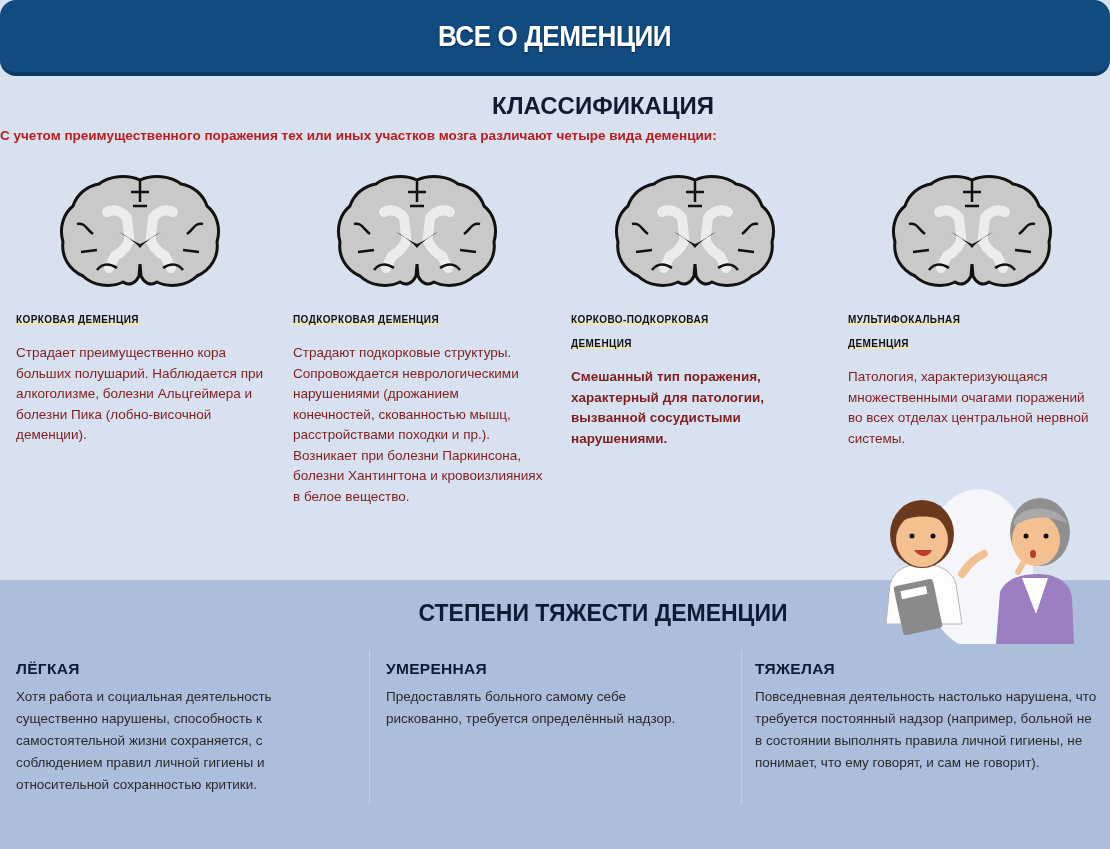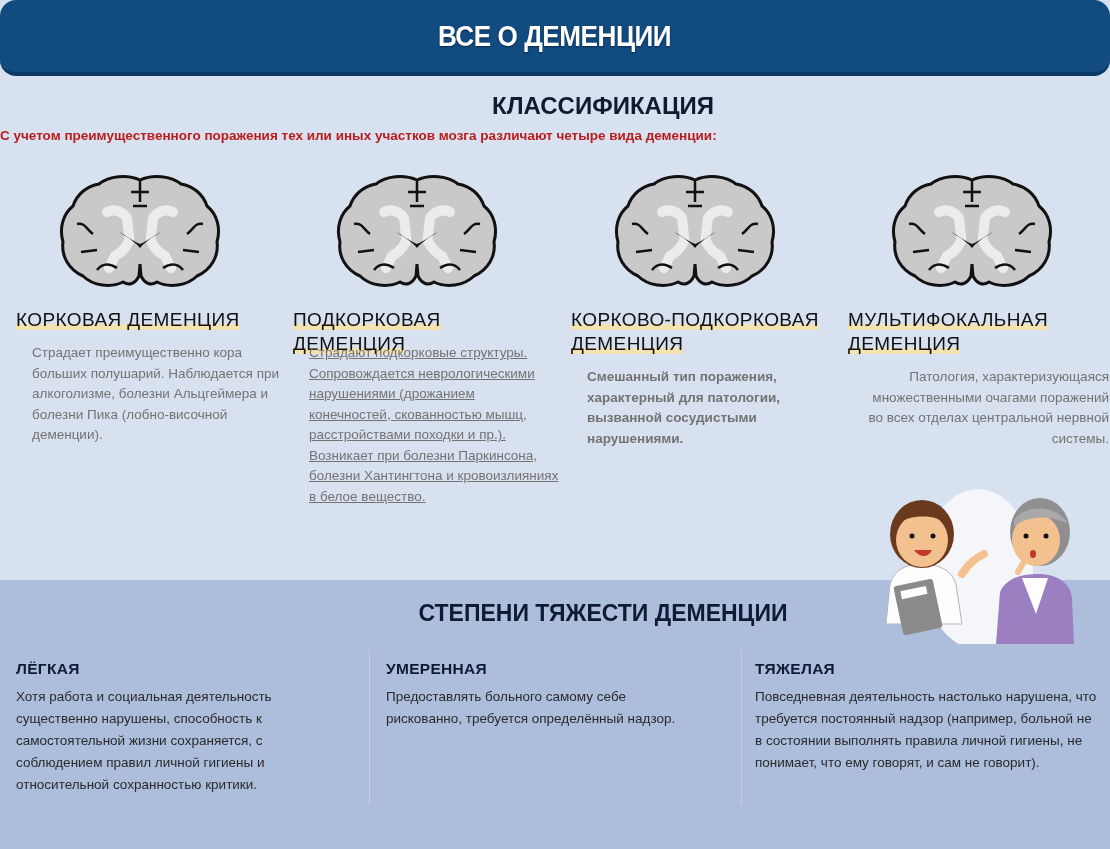--- a/index.html
+++ b/index.html
@@ -3,23 +3,23 @@
 <meta charset="utf-8">
 <style>
   html, body { margin:0; padding:0; }
   body { width:1110px; height:849px; overflow:hidden; font-family:"Liberation Sans", sans-serif; background:#d8e1ef; position:relative; color:#1a1a1a; }
   .header { position:absolute; left:0; top:0; width:1110px; height:72px; background:#124b80; border-bottom:4px solid #0c3a66; display:flex; align-items:center; justify-content:center;border-radius:16px; }
   .header h1 { margin:0; color:#fff; font-family:"Liberation Sans", sans-serif; font-weight:700; font-size:29px; letter-spacing:-0.5px; text-shadow:0 1px 2px #0a2a4a; transform:scaleX(0.9); }
   .top { position:absolute; left:0; top:76px; width:1110px; height:504px; background:#d8e1ef; }
   .sec-title { position:absolute; left:0; width:1110px; text-align:center; font-weight:700; color:#0f1b33; font-size:24px; transform-origin:center;padding-left:48px; }
   .sec-sub { position:absolute; left:0; width:966px; text-align:left; font-weight:700; font-size:13.5px; color:#b91c1c; }
   .brain { position:absolute; width:166px; height:118px; }
-  .type-title { position:absolute; font-weight:400; font-size:19px; letter-spacing:0.4px; line-height:24px; color:#111; }
+  .type-title { position:absolute; font-weight:700; font-size:10px; letter-spacing:0.4px; line-height:24px; color:#111; }
   .type-title span { background:linear-gradient(transparent 70%, #f3e3b0 70%); }
-  .type-text { position:absolute; font-size:13.5px; line-height:20.5px; color:#737373;margin-left:16px; }
+  .type-text { position:absolute; font-size:13.5px; line-height:20.5px; color:#7f1d1d; }
   .bottom { position:absolute; left:0; top:580px; width:1110px; height:269px; background:#adbedd; }
   .col-sep { position:absolute; top:650px; width:1px; height:155px; background:#c4d0e6; }
   .deg-title { position:absolute; font-weight:700; font-size:15.5px; color:#0f1b33; letter-spacing:0.3px; }
   .deg-text { position:absolute; font-size:13.5px; line-height:22px; color:#2a2a2a; }
   .people { position:absolute; left:876px; top:474px; width:210px; height:170px; }
 </style>
 </head>
 <body>
 
 <svg width="0" height="0" style="position:absolute">
@@ -52,27 +52,27 @@
     <use href="#brain"></use>
   </svg>
 <svg class="brain" style="left:889px;top:172px;">
     <use href="#brain"></use>
   </svg>
 
 <div class="type-title" style="left:16px;top:308px;width:260px;"><span>КОРКОВАЯ ДЕМЕНЦИЯ</span></div>
 <div class="type-text" style="left:16px;top:343px;width:255px;">Страдает преимущественно кора больших полушарий. Наблюдается при алкоголизме, болезни Альцгеймера и болезни Пика (лобно-височной деменции).</div>
 
 <div class="type-title" style="left:293px;top:308px;width:265px;"><span>ПОДКОРКОВАЯ ДЕМЕНЦИЯ</span></div>
-<div class="type-text" style="left:293px;top:343px;width:250px;text-decoration:underline;">Страдают подкорковые структуры. Сопровождается неврологическими нарушениями (дрожанием конечностей, скованностью мышц, расстройствами походки и пр.). Возникает при болезни Паркинсона, болезни Хантингтона и кровоизлияниях в белое вещество.</div>
+<div class="type-text" style="left:293px;top:343px;width:250px;">Страдают подкорковые структуры. Сопровождается неврологическими нарушениями (дрожанием конечностей, скованностью мышц, расстройствами походки и пр.). Возникает при болезни Паркинсона, болезни Хантингтона и кровоизлияниях в белое вещество.</div>
 
 <div class="type-title" style="left:571px;top:308px;width:260px;"><span>КОРКОВО-ПОДКОРКОВАЯ</span><br><span>ДЕМЕНЦИЯ</span></div>
 <div class="type-text" style="left:571px;top:367px;width:230px;font-weight:bold;">Смешанный тип поражения, характерный для патологии, вызванной сосудистыми нарушениями.</div>
 
 <div class="type-title" style="left:848px;top:308px;width:255px;"><span>МУЛЬТИФОКАЛЬНАЯ</span><br><span>ДЕМЕНЦИЯ</span></div>
-<div class="type-text" style="left:848px;top:367px;width:245px;text-align:right;">Патология, характеризующаяся множественными очагами поражений во всех отделах центральной нервной системы.</div>
+<div class="type-text" style="left:848px;top:367px;width:245px;">Патология, характеризующаяся множественными очагами поражений во всех отделах центральной нервной системы.</div>
 
 <div class="bottom"></div>
 
 <svg class="people" viewBox="0 0 210 170">
   <ellipse cx="102" cy="95" rx="55" ry="80" fill="#f4f6fa"></ellipse>
 
   <path d="M10 150 L14 110 C18 96 30 90 46 90 C62 90 76 96 80 110 L86 150 Z" fill="#fdfdfd" stroke="#b5b5b5"></path>
   <rect x="22" y="108" width="40" height="50" rx="3" fill="#8a8a8a" transform="rotate(-12 42 133)"></rect>
   <rect x="28" y="114" width="26" height="8" fill="#fff" transform="rotate(-12 42 133)"></rect>
   <ellipse cx="46" cy="60" rx="32" ry="34" fill="#6b3a1e"></ellipse>

